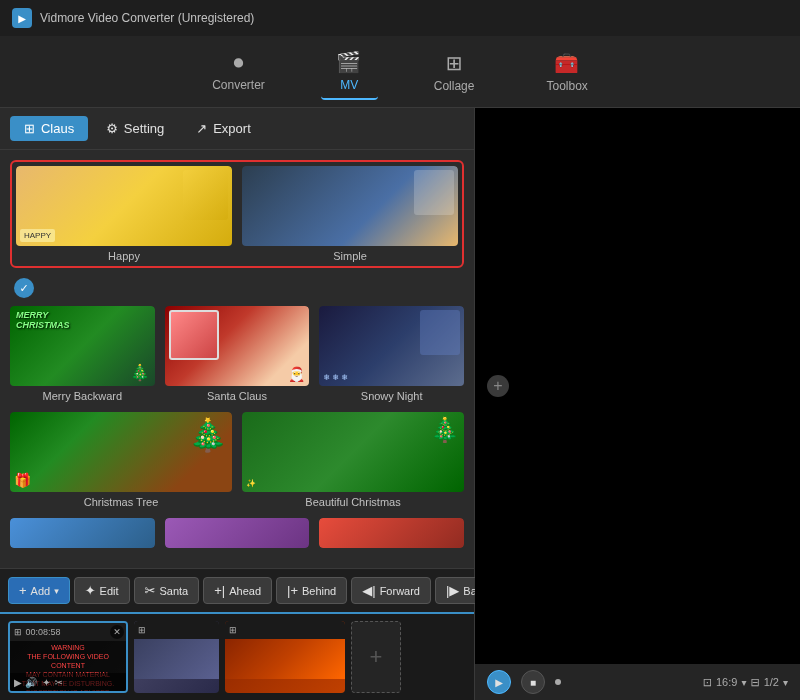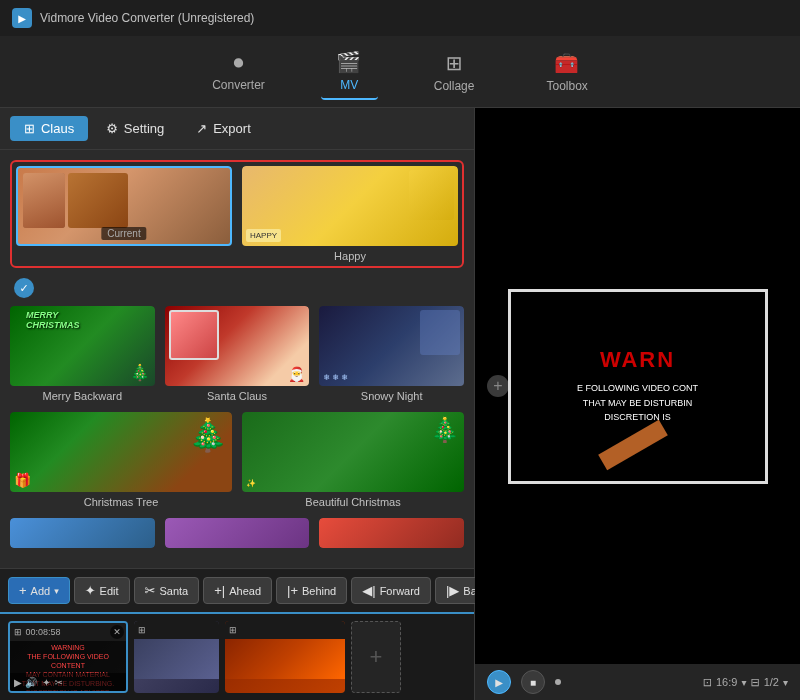--- a/index.html
+++ b/index.html
@@ -438,50 +438,46 @@
       <button class="tab-btn">
         <span class="tab-icon">↗</span>
         <span>Export</span>
       </button>
     </div>
 
     <div class="theme-grid-area">
 
       <div class="theme-row highlighted">
 
-        <div class="theme-card selected">
-          <div class="theme-card-img img-current" style="position:relative;">
-
-            <div style="position:absolute;top:5px;left:5px;width:42px;height:55px;border-radius:3px;overflow:hidden;background:linear-gradient(135deg,#c97a4a,#8b5e3c);">
-              <div style="width:100%;height:100%;background:linear-gradient(160deg,#d4956b,#a0522d);opacity:0.9;"></div>
-            </div>
-            <div style="position:absolute;top:5px;left:50px;width:60px;height:55px;border-radius:3px;background:linear-gradient(135deg,#b87333,#8b4513);"></div>
-            <span class="current-label">Current</span>
-          </div>
-        </div>
 
         <div class="theme-card">
           <div class="theme-card-img img-happy">
             <div style="position:absolute;top:4px;right:4px;width:45px;height:50px;background:linear-gradient(135deg,#f4d03f,#d4ac0d);border-radius:3px;opacity:0.7;"></div>
             <div style="position:absolute;bottom:4px;left:4px;font-size:8px;color:#333;background:rgba(255,255,200,0.5);padding:2px 4px;border-radius:2px;">HAPPY</div>
           </div>
           <span class="theme-card-label">Happy</span>
         </div>
 
+        <div class="theme-card">
+          <div class="theme-card-img img-simple">
+            <div style="position:absolute;top:4px;right:4px;width:40px;height:45px;background:rgba(255,255,255,0.2);border-radius:3px;"></div>
+          </div>
+          <span class="theme-card-label">Simple</span>
+        </div>
 
       </div>
 
       <div style="margin-bottom:8px; padding-left:4px;">
         <div class="check-mark">✓</div>
       </div>
 
       <div class="theme-row">
         <div class="theme-card">
           <div class="theme-card-img img-merry-christmas">
-            <div style="position:absolute;top:4px;left:16px;color:#88ff88;font-size:9px;font-style:italic;font-weight:bold;text-shadow:1px 1px 2px #000;">MERRY<br>CHRISTMAS</div>
+            <div style="position:absolute;top:4px;left:6px;color:#88ff88;font-size:9px;font-style:italic;font-weight:bold;text-shadow:1px 1px 2px #000;">MERRY<br>CHRISTMAS</div>
             <div style="position:absolute;bottom:4px;right:4px;font-size:16px;">🎄</div>
           </div>
           <span class="theme-card-label">Merry Backward</span>
         </div>
 
         <div class="theme-card">
           <div class="theme-card-img img-santa-claus">
             <div style="position:absolute;top:4px;left:4px;width:50px;height:50px;background:linear-gradient(135deg,#ff8888,#cc4444);border-radius:3px;border:2px solid #ddd;"></div>
             <div style="position:absolute;bottom:4px;right:4px;font-size:14px;">🎅</div>
           </div>
@@ -601,30 +597,20 @@
       <div class="add-clip-btn">+</div>
     </div>
   </div>
 
   <div class="right-panel">
 
     <div class="preview-area">
 
       <div style="position:absolute;left:12px;top:50%;transform:translateY(-50%);width:22px;height:22px;background:#3a3a3a;border-radius:50%;display:flex;align-items:center;justify-content:center;font-size:16px;color:#888;cursor:pointer;">+</div>
 
-      <div class="preview-video">
-        <div class="warning-screen">
-          <div class="warning-title">WARN</div>
-          <div class="warning-text">E FOLLOWING VIDEO CONT<br>THAT MAY BE DISTURBIN<br>DISCRETION IS</div>
-        </div>
-
-        <div class="orange-shape"></div>
-
-        <div style="position:absolute;top:0;left:0;right:0;bottom:0;border:3px solid #ddd;pointer-events:none;"></div>
-      </div>
     </div>
 
     <div class="preview-controls">
       <div class="ctrl-btn ctrl-play">▶</div>
       <div class="ctrl-btn">■</div>
       <div class="progress-dot"></div>
       <div class="aspect-ratio">
         <span>⊡</span>
         <span>16:9</span>
         <button class="dropdown-btn">▾</button>

